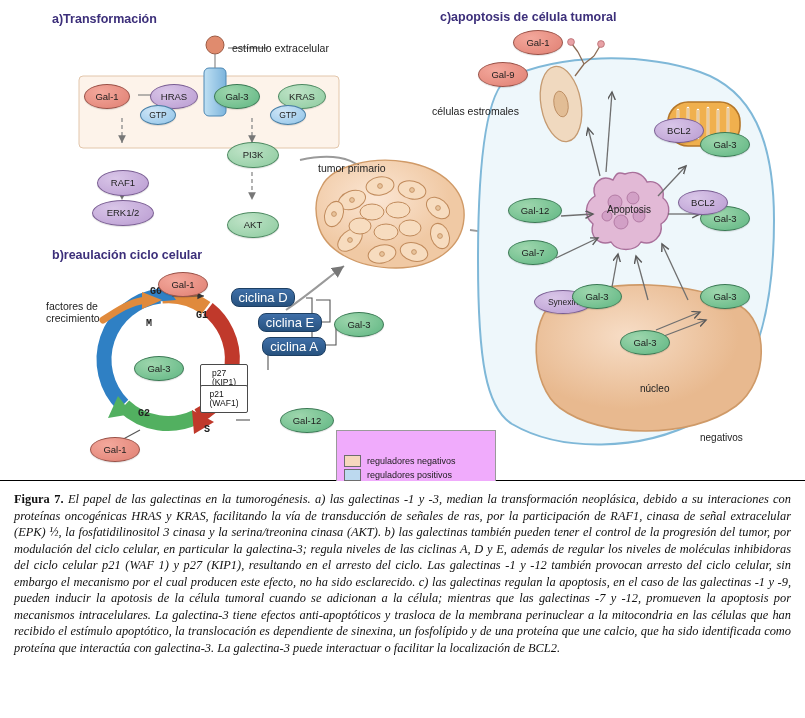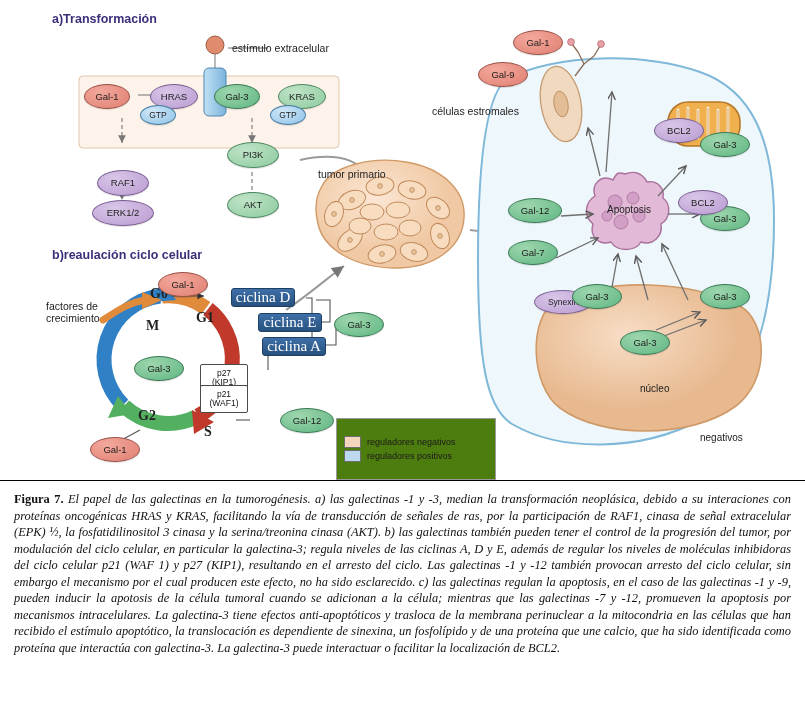--- a/index.html
+++ b/index.html
@@ -46,21 +46,20 @@
     font-size: 10.5px;
     color: #222;
     white-space: nowrap;
     font-family: "Liberation Sans", sans-serif;
   }
   .node {
     position: absolute;
     display: flex;
     align-items: center;
     justify-content: center;
-    text-align: center;
     font-size: 9.5px;
     line-height: 1.05;
     color: #1d1d1d;
     white-space: pre-line;
     font-family: "Liberation Sans", sans-serif;
   }
   
   .ell {
     border-radius: 50%;
     border: 1px solid #6b6b6b;
@@ -84,45 +83,45 @@
   }
   .gtp {
     background: radial-gradient(ellipse at 35% 30%, #cfe6f7, #8fc3e8);
     border-color: #4a7fa5;
     font-size: 8.5px;
   }
   .blue-box {
     background: linear-gradient(#3f6fa8, #27527f);
     color: #ffffff;
     border: 1px solid #1d3f63;
-    border-radius: 3px;
-    font-size: 15px;
-    font-family: Liberation Serif, serif;
+    border-radius: 8px;
+    font-size: 13px;
   }
   .white-box {
     background: #ffffff;
     border: 1px solid #4a4a4a;
     border-radius: 2px;
     font-size: 8.5px;
     color: #111;
   }
   .cyc-letter {
     position: absolute;
-    font-size: 14px;
+    font-size: 10px;
     font-weight: bold;
     color: #222;
-    font-family: Liberation Serif, serif;
+    font-family: Liberation Mono, monospace;
   }
   .legend {
     position: absolute;
     border: 1px solid #9a9a9a;
-    background: #4d7c0f;
-    padding: 15px 7px;
+    background: #f0abfc;
+    padding: 22px 7px;
     font-size: 9px;
     font-family: "Liberation Sans", sans-serif;
+    margin-top: 12px;
   }
   .legend-row {
     display: flex;
     align-items: center;
     margin: 2px 0;
   }
   .swatch {
     width: 15px; height: 10px;
     margin-right: 6px;
     border: 1px solid #6d6d6d;
@@ -308,37 +307,38 @@
         <path d="M268 352 L268 370"></path>
         <path d="M250 420 L236 420"></path>
         <path d="M116 443 L140 430"></path>
       </g>
 
       <path d="M306 298 L312 298 L312 348 L306 348" fill="none" stroke="#555" stroke-width="1.1"></path>
     </svg>
 
     <div class="sec-title" style="left:52px; top:12px;">a)Transformación</div>
     <div class="sec-title" style="left:52px; top:248px;text-align:right;">b)reaulación ciclo celular</div>
+    <div class="sec-title" style="left:440px; top:10px;">c)apoptosis de célula tumoral</div>
 
     <div class="plainlabel" style="left:232px; top:42px;">estímulo extracelular</div>
 
     <div class="node ell gal-red" style="left:84px; top:84px; width:44px; height:23px;">Gal-1</div>
     <div class="node ell purple" style="left:150px; top:84px; width:46px; height:23px;">HRAS</div>
     <div class="node ell gtp" style="left:140px; top:105px; width:34px; height:18px;">GTP</div>
 
     <div class="node ell gal-green" style="left:214px; top:84px; width:44px; height:23px;">Gal-3</div>
     <div class="node ell green2" style="left:278px; top:84px; width:46px; height:23px;">KRAS</div>
     <div class="node ell gtp" style="left:270px; top:105px; width:34px; height:18px;">GTP</div>
 
     <div class="node ell purple" style="left:97px; top:142px; width:50px; height:24px;margin-top:28px;">RAF1</div>
     <div class="node ell green2" style="left:227px; top:142px; width:50px; height:24px;">PI3K</div>
     <div class="node ell purple" style="left:92px; top:200px; width:60px; height:24px;">ERK1/2</div>
-    <div class="node ell green2" style="left:227px; top:192px; width:50px; height:24px;">AKT</div>
-
-    <div class="plainlabel" style="left:318px; top:168px;">tumor primario</div>
+    <div class="node ell green2" style="left:227px; top:212px; width:50px; height:24px;">AKT</div>
+
+    <div class="plainlabel" style="left:318px; top:162px;">tumor primario</div>
     <div class="plainlabel" style="left:432px; top:105px;">células estromales</div>
 
     <div class="plainlabel" style="left:46px; top:300px; white-space:pre-line; line-height:1.15;">factores de
 crecimiento</div>
 
     <div class="cyc-letter" style="left:150px; top:286px;">G0</div>
     <div class="cyc-letter" style="left:146px; top:318px;">M</div>
     <div class="cyc-letter" style="left:196px; top:310px;">G1</div>
     <div class="cyc-letter" style="left:138px; top:408px;">G2</div>
     <div class="cyc-letter" style="left:204px; top:424px;">S</div>

